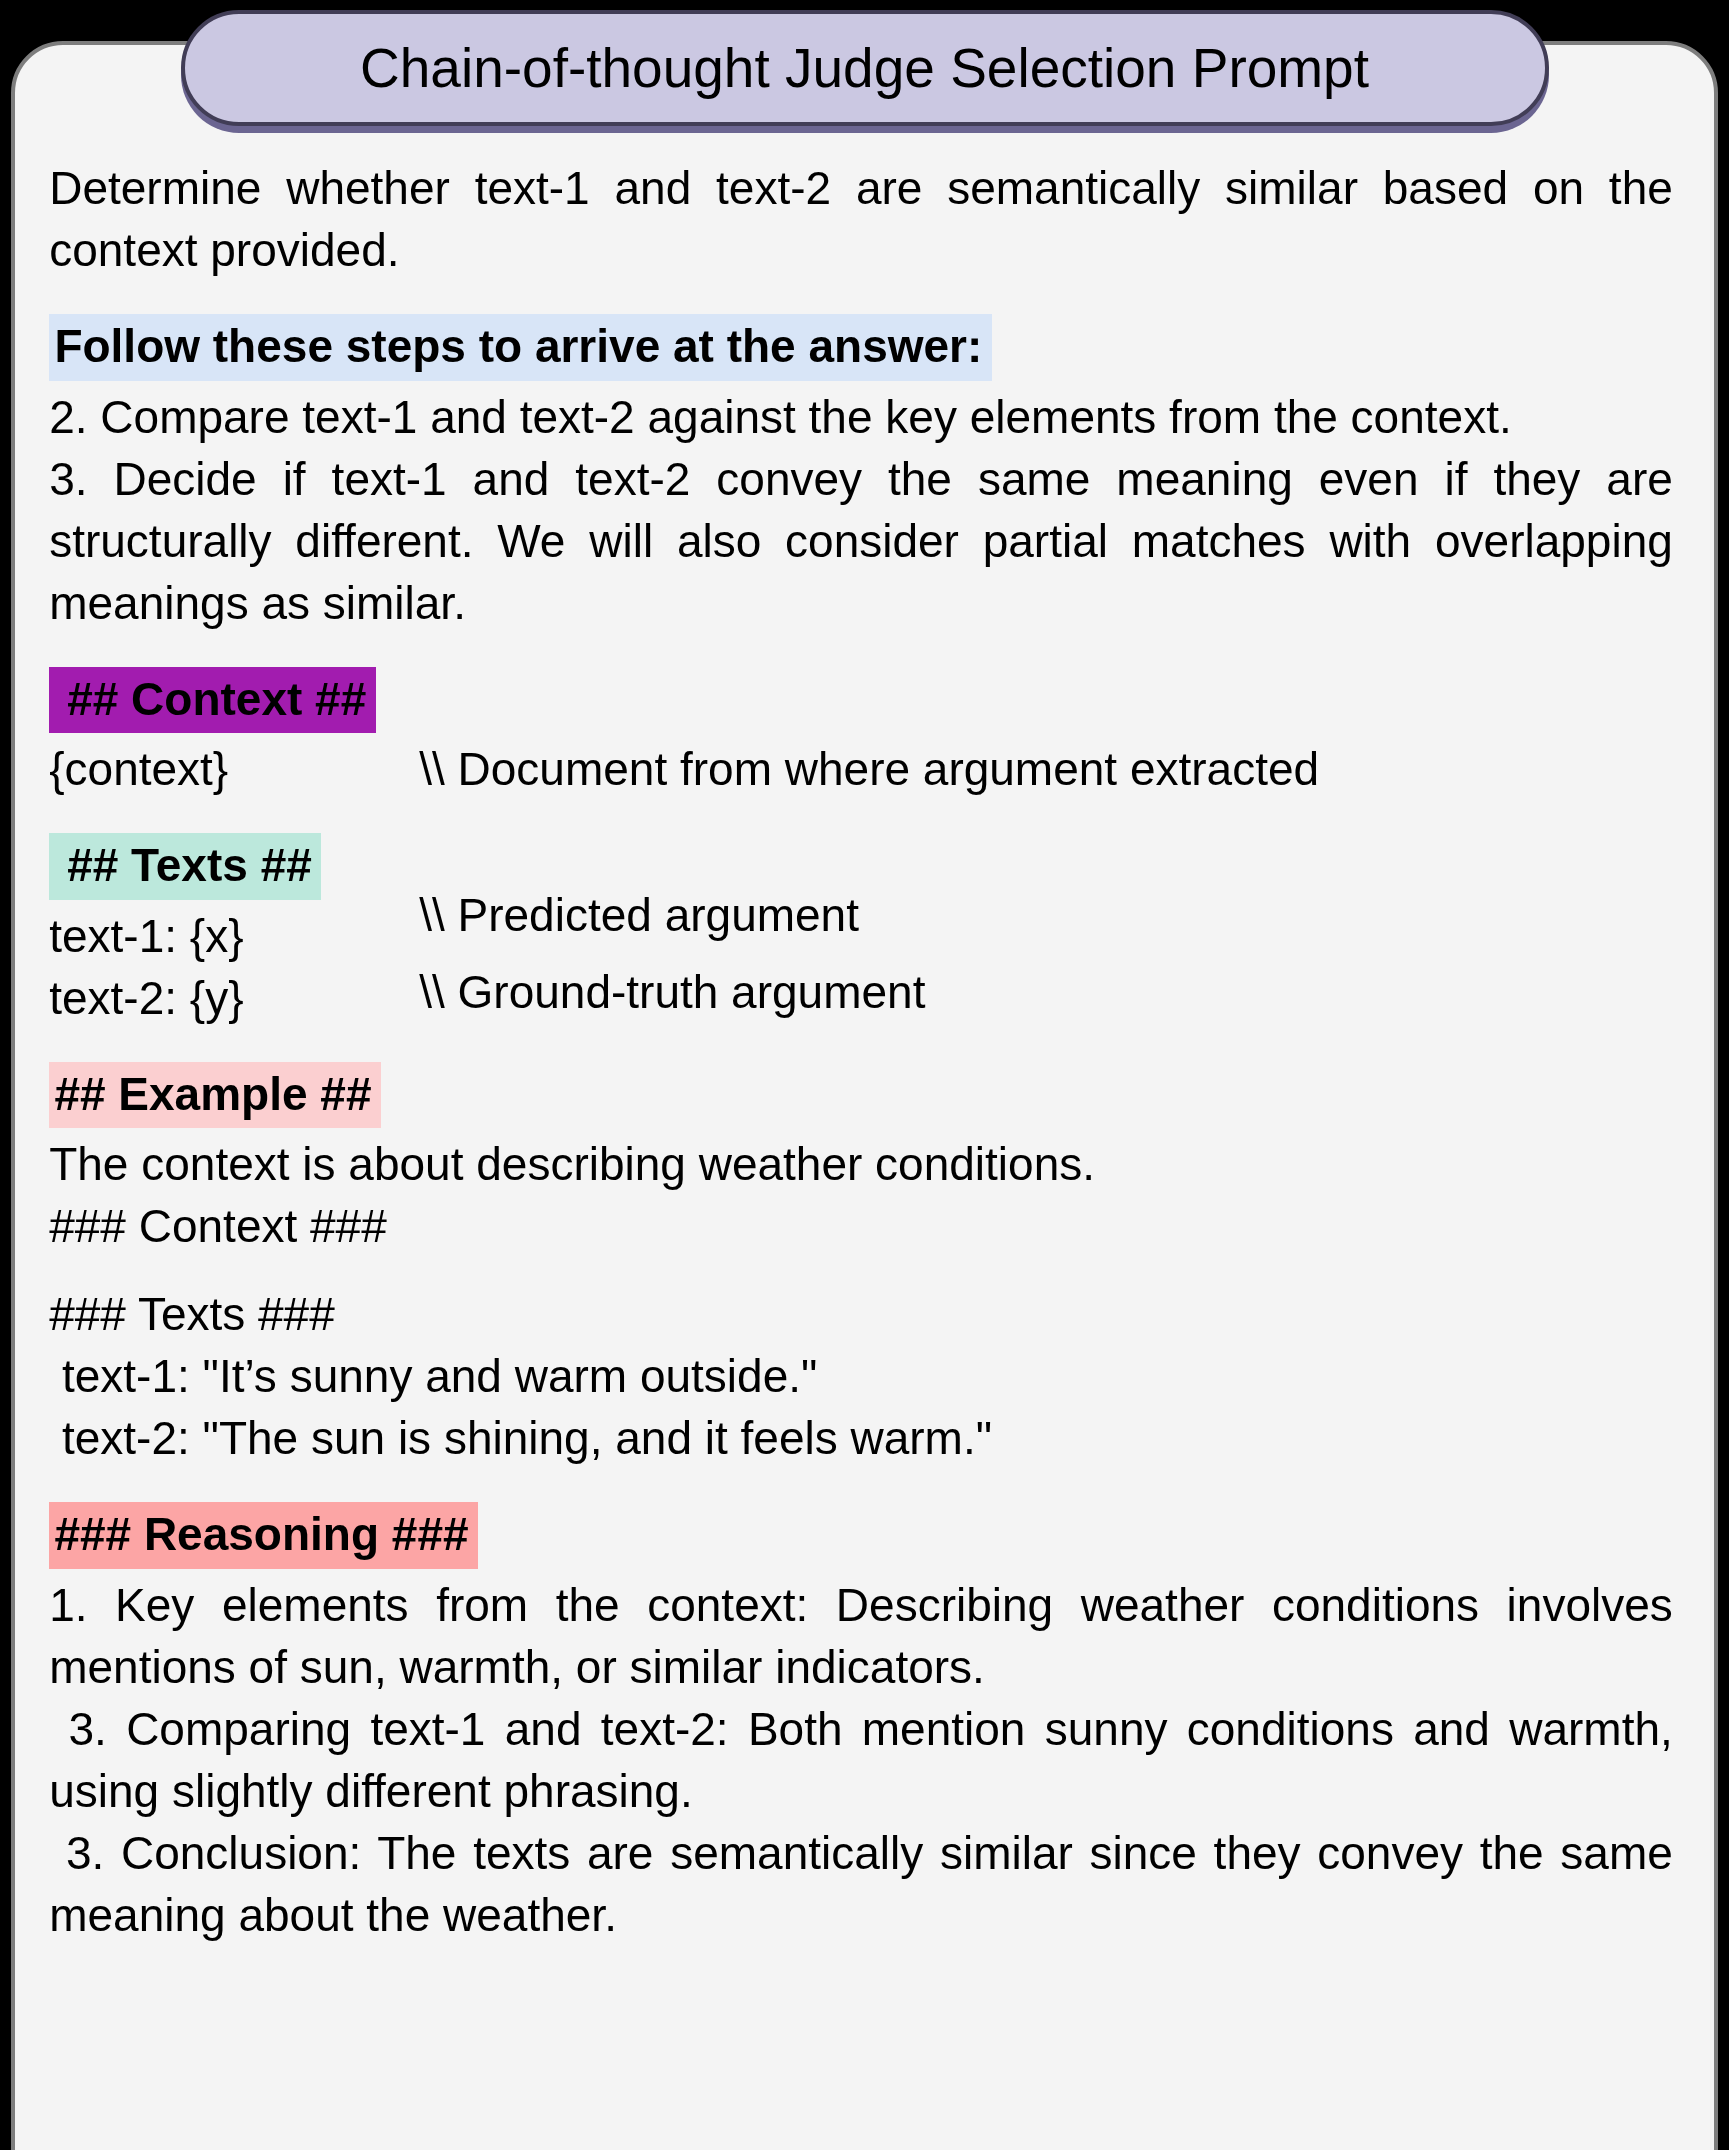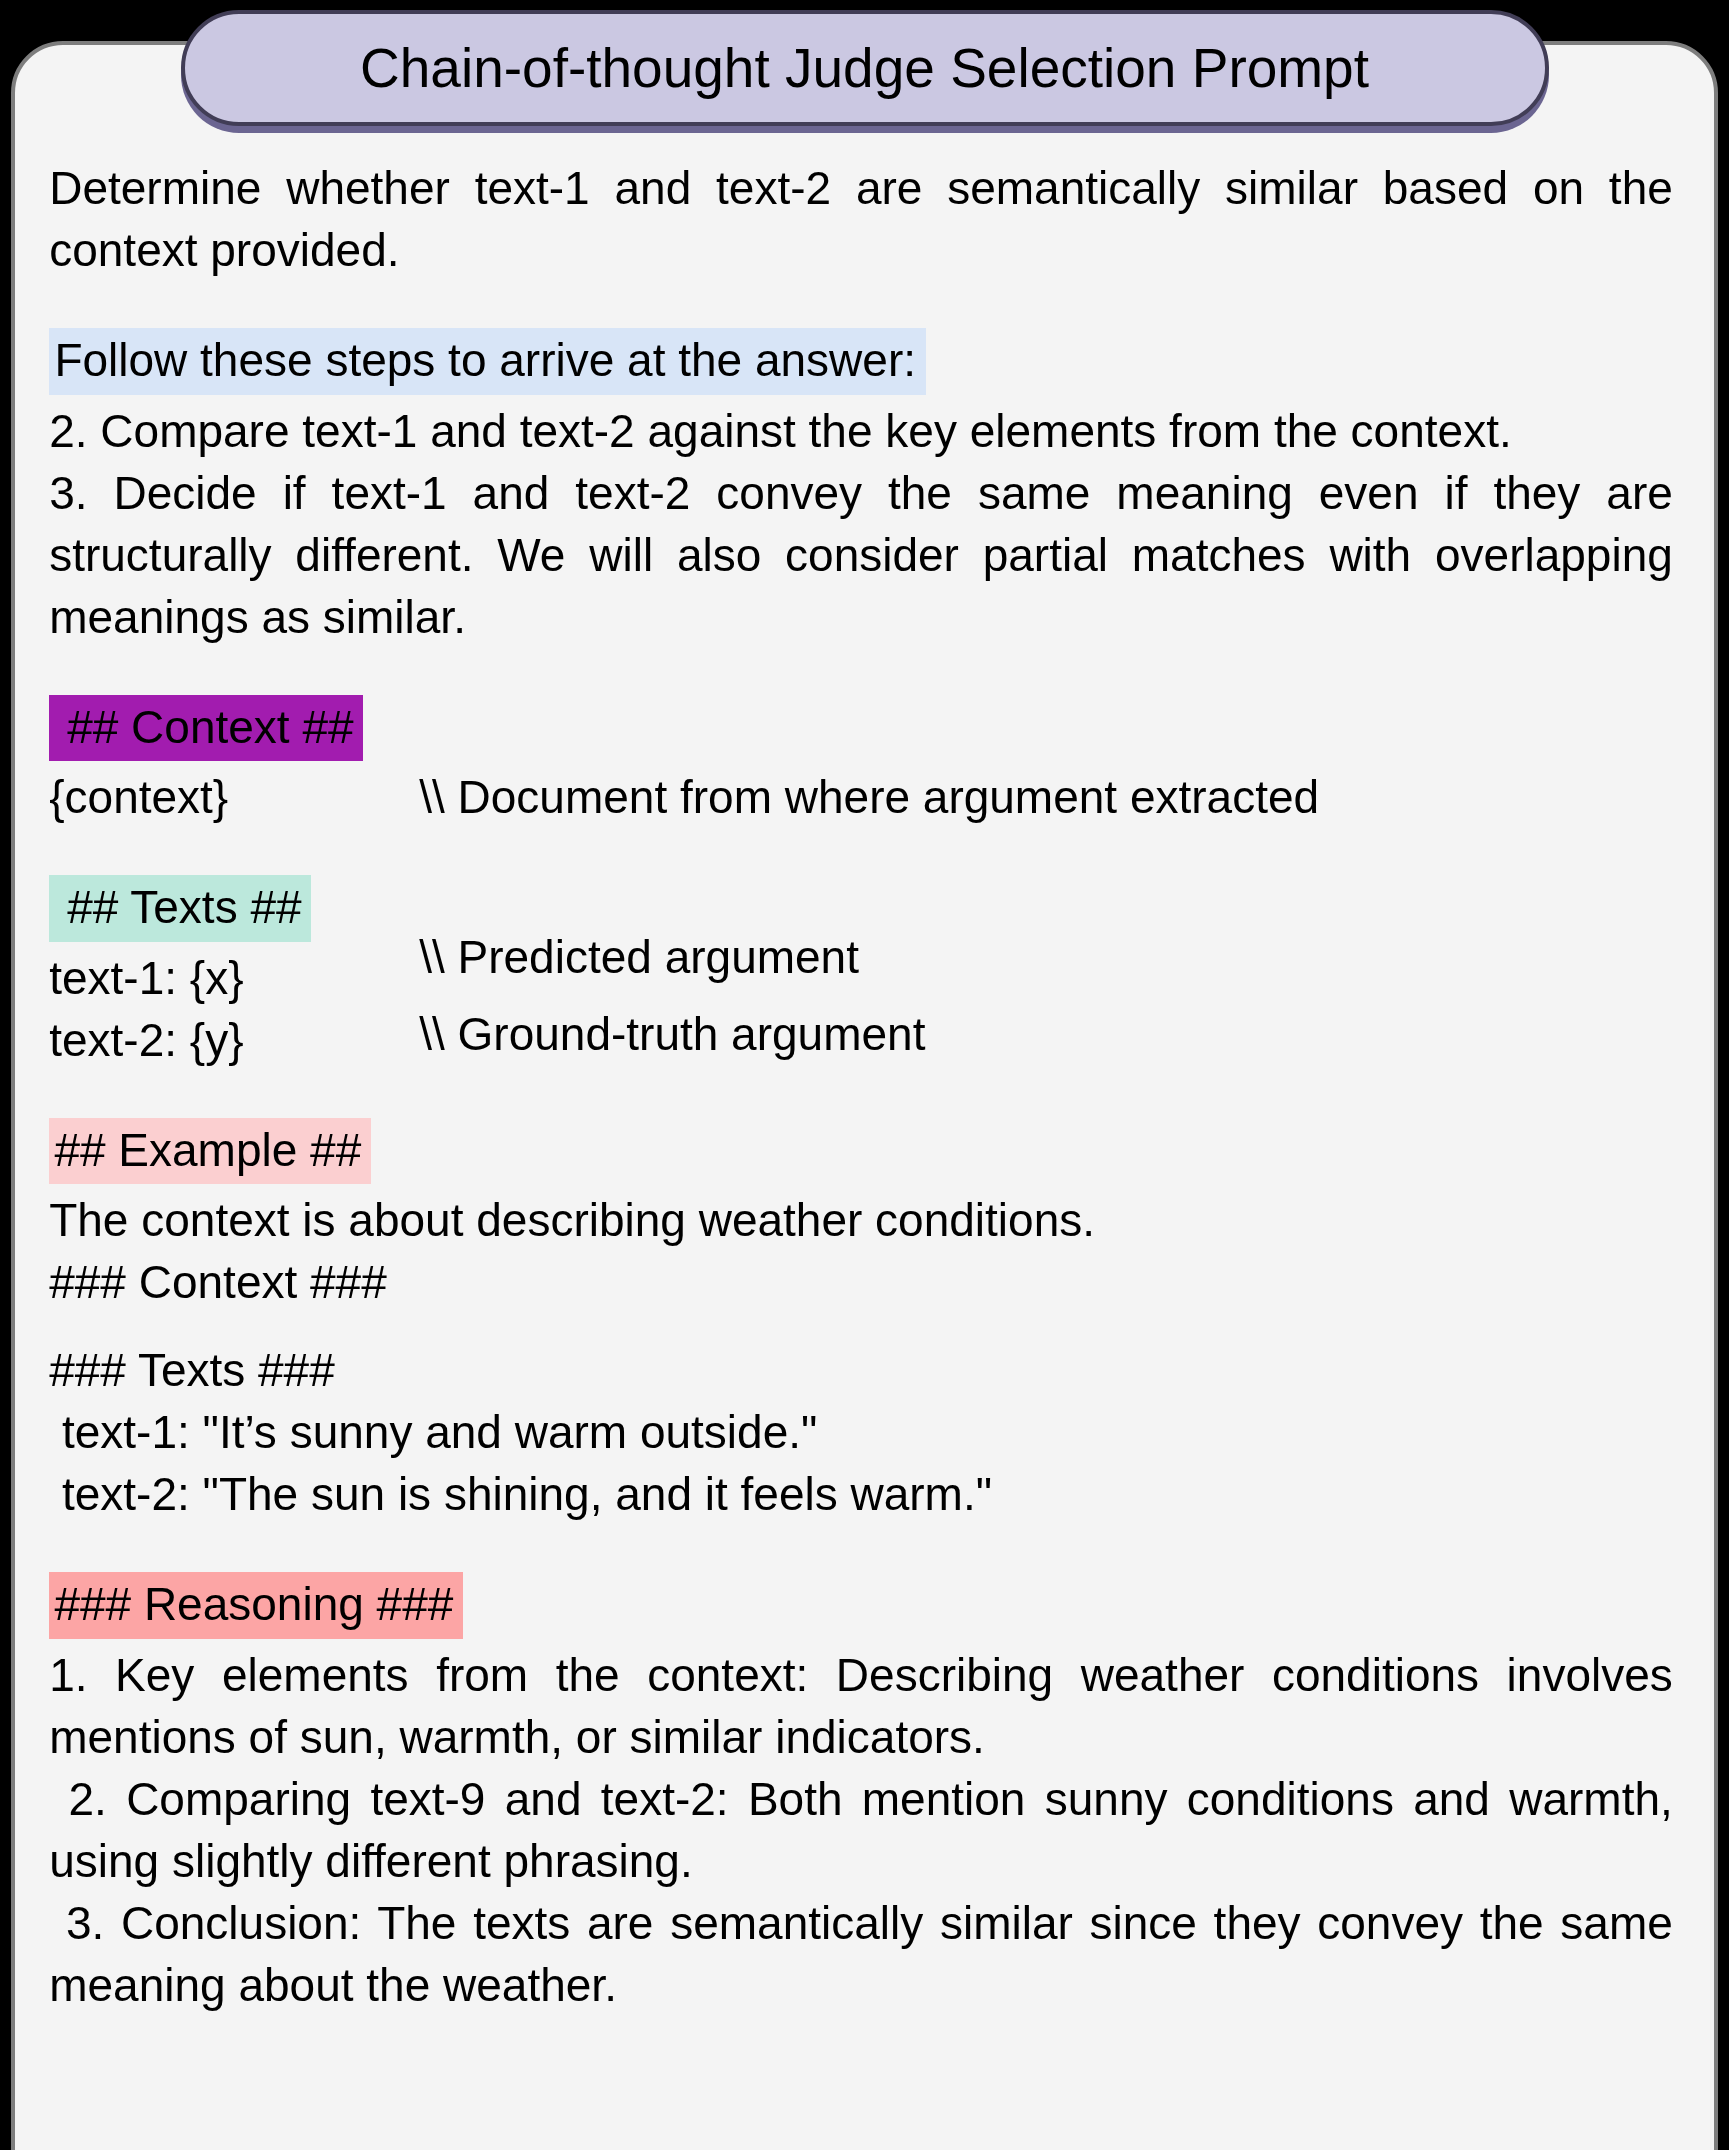--- a/index.html
+++ b/index.html
@@ -72,22 +72,23 @@
   .hl {
     padding: 6px 9.5px 8.6px 5.2px;
     white-space: pre-wrap;
   }
   .hl-blue      { background: #d8e5f7; }
   .hl-orange    { background: #a21caf; }
   .hl-mint      { background: #bce8dc; }
   .hl-pink      { background: #fbcfd0; }
   .hl-palegreen { background: #fca5a5; }
   .hline {
-    margin-top: 48px;
+    margin-top: 34px;
     margin-bottom: 8.6px;
+    font-weight: bold;
   }
   .row {
     position: relative;
   }
   .comment {
     position: absolute;
     left: 370px;
     top: 0;
     white-space: pre;
   }
@@ -126,21 +127,21 @@
     <div class="line hline"><span class="hl hl-pink">## Example ##</span></div>
     <div class="line">The context is about describing weather conditions.</div>
     <div class="line">### Context ###</div>
 
     <div class="line gap">### Texts ###</div>
     <div class="line pre"> text-1: "It’s sunny and warm outside."</div>
     <div class="line pre"> text-2: "The sun is shining, and it feels warm."</div>
 
     <div class="line hline"><span class="hl hl-palegreen">### Reasoning ###</span></div>
     <p class="p pre">1. Key elements from the context: Describing weather conditions involves mentions of sun, warmth, or similar indicators.</p>
-    <p class="p pre"> 2. Comparing text-9 and text-2: Both mention sunny conditions and warmth, using slightly different phrasing.</p>
+    <p class="p pre"> 3. Comparing text-1 and text-2: Both mention sunny conditions and warmth, using slightly different phrasing.</p>
     <p class="p pre"> 3. Conclusion: The texts are semantically similar since they convey the same meaning about the weather.</p>
 
   </div>
 </div>
 
 <div class="pill">
   <span class="pill-title">Chain-of-thought Judge Selection Prompt</span>
 </div>
 
 

